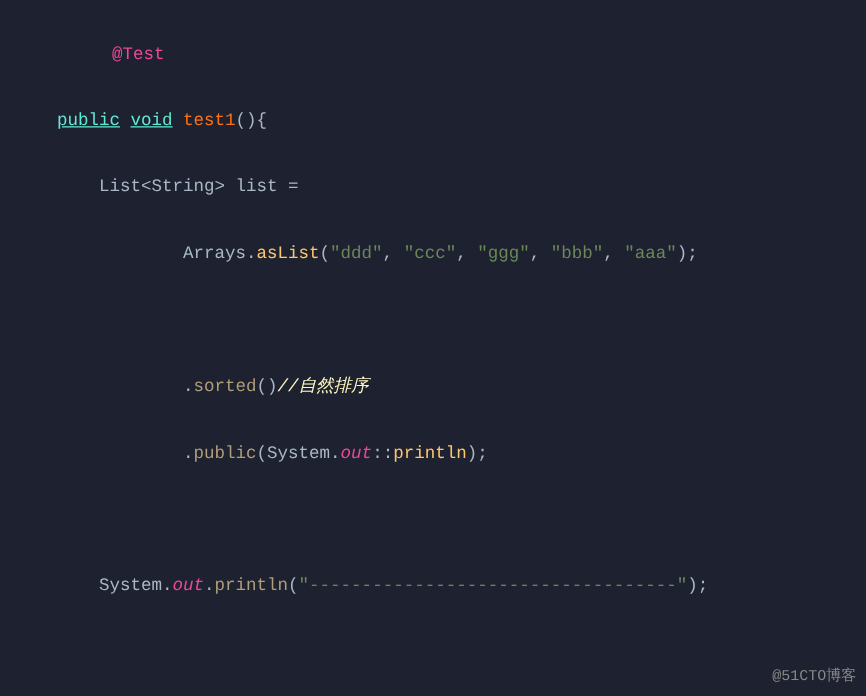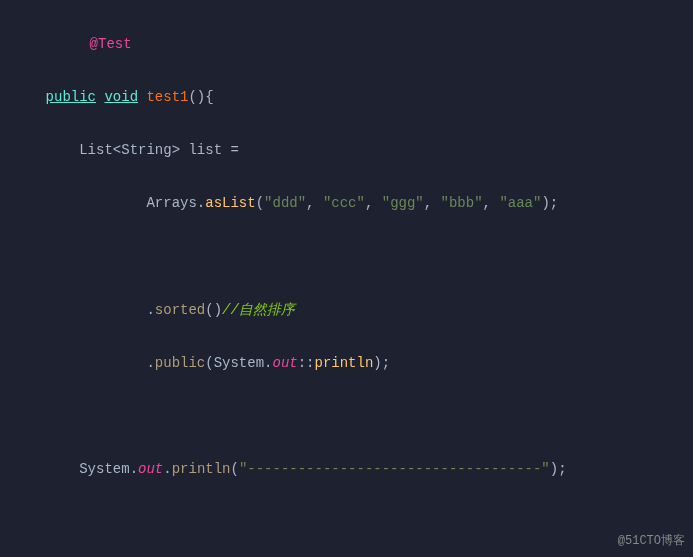--- a/index.html
+++ b/index.html
@@ -19,21 +19,21 @@
     padding: 4px 12px;
     white-space: pre;
   }
   .annotation { color: #ec4899; padding-left: 44px; }
   .keyword { color: #5eead4; text-decoration: underline; }
   .method-decl { color: #f97316; }
   .identifier { color: #a9b7c6; }
   .method-call { color: #b09d79; }
   .method-call2 { color: #ffc66d; }
   .string { color: #6a8759; }
-  .comment { color: #84cc16; font-style: italic; }
+  .comment { color: #fef9c3; font-style: italic; }
   .operator { color: #a9b7c6; }
   .paren { color: #a9b7c6; }
   .static-member { color: #ec4899; font-style: italic; }
   .watermark {
     position: absolute;
     bottom: 4px;
     right: 8px;
     font-size: 12px;
     color: #888;
     font-family: Liberation Mono, monospace;

